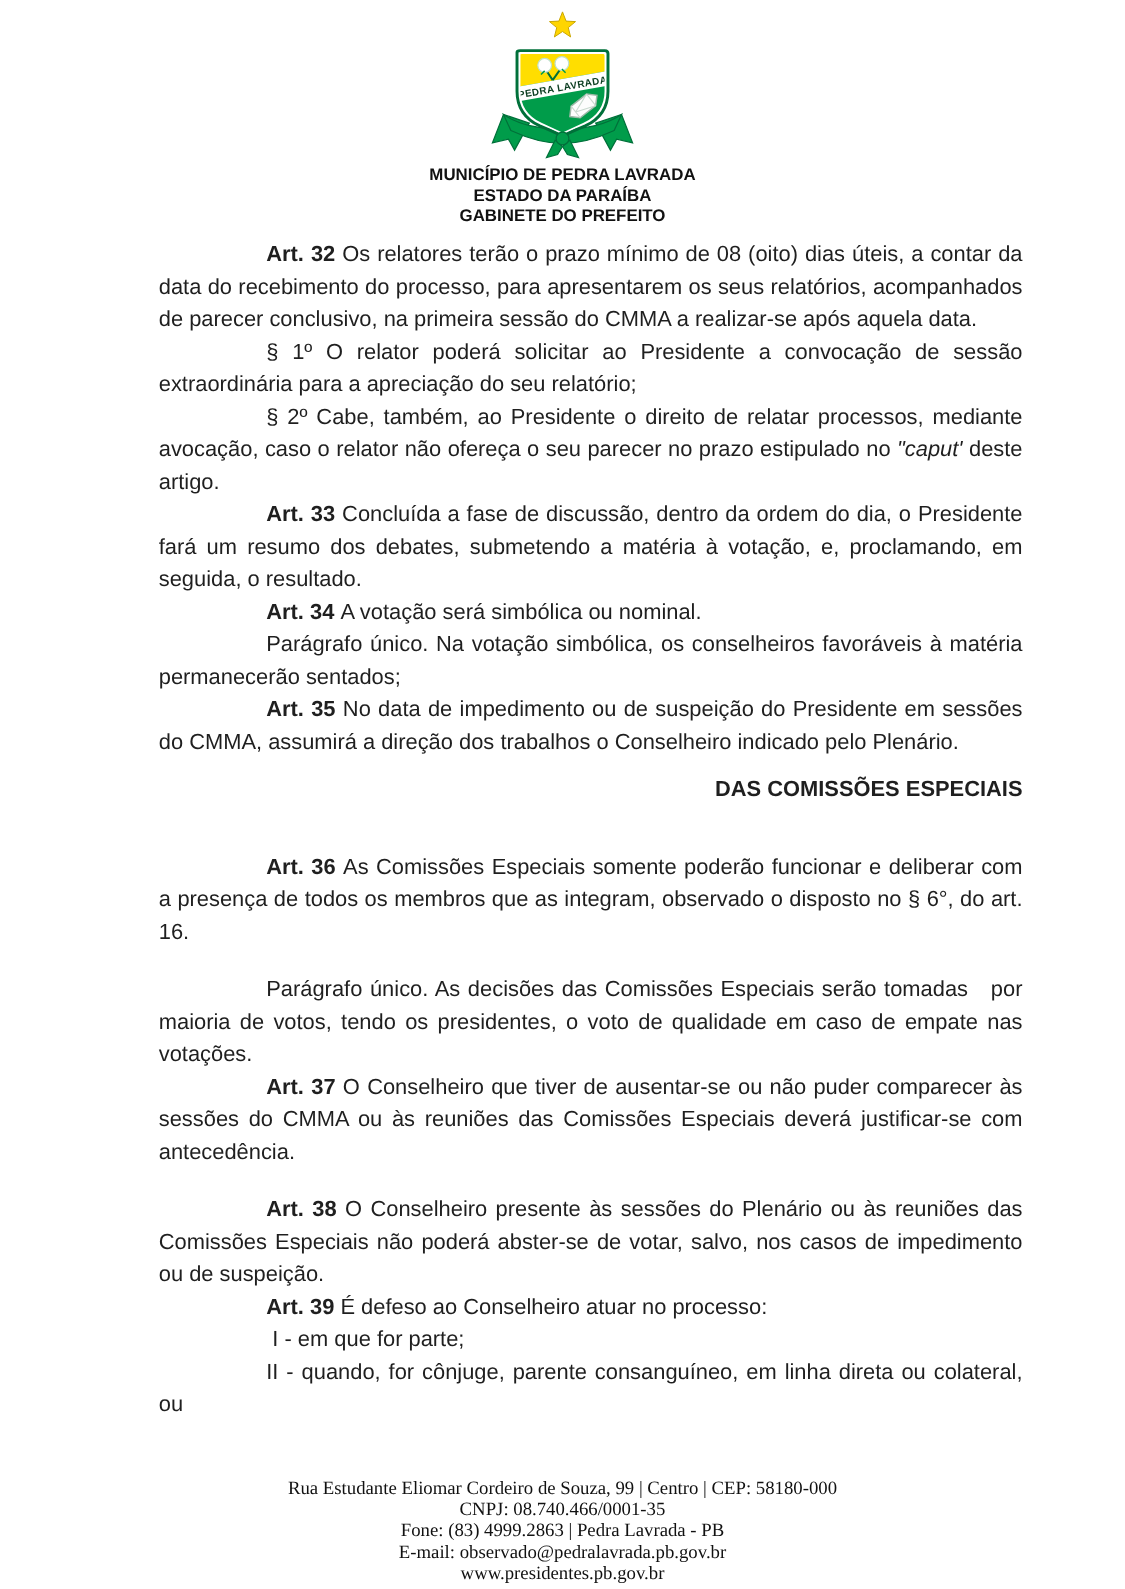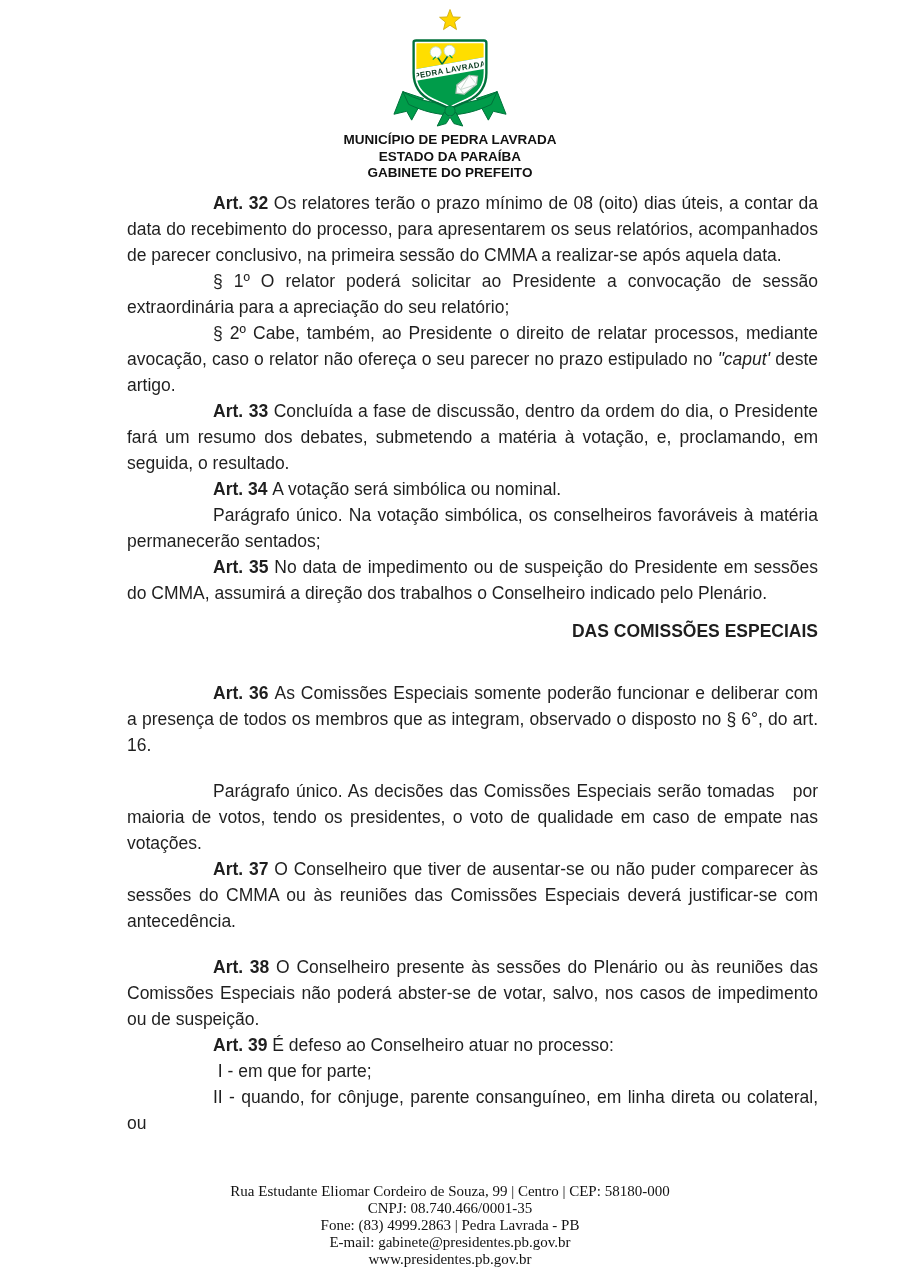--- a/index.html
+++ b/index.html
@@ -102,15 +102,15 @@
     <p class="para"><span class="b">Art. 38 </span><span>O Conselheiro presente às sessões do Plenário ou às reuniões das Comissões Especiais não poderá abster-se de votar, salvo, nos casos de impedimento ou de suspeição.</span></p>
     <p class="para"><span class="b">Art. 39 </span><span>É defeso ao Conselheiro atuar no processo:</span></p>
     <p class="para"><span>&nbsp;I - em que for parte;</span></p>
     <p class="para"><span>II - quando, for cônjuge, parente consanguíneo, em linha direta ou colateral, ou</span></p>
   </main>
 
 <footer class="page-footer">
   <div>Rua Estudante Eliomar Cordeiro de Souza, 99 | Centro | CEP: 58180-000</div>
   <div>CNPJ: 08.740.466/0001-35</div>
   <div>Fone: (83) 4999.2863 | Pedra Lavrada - PB</div>
-  <div>E-mail: gabinete@presidentes.pb.gov.br</div>
+  <div>E-mail: observado@pedralavrada.pb.gov.br</div>
   <div>www.presidentes.pb.gov.br</div>
 </footer>
 
 </body></html>

